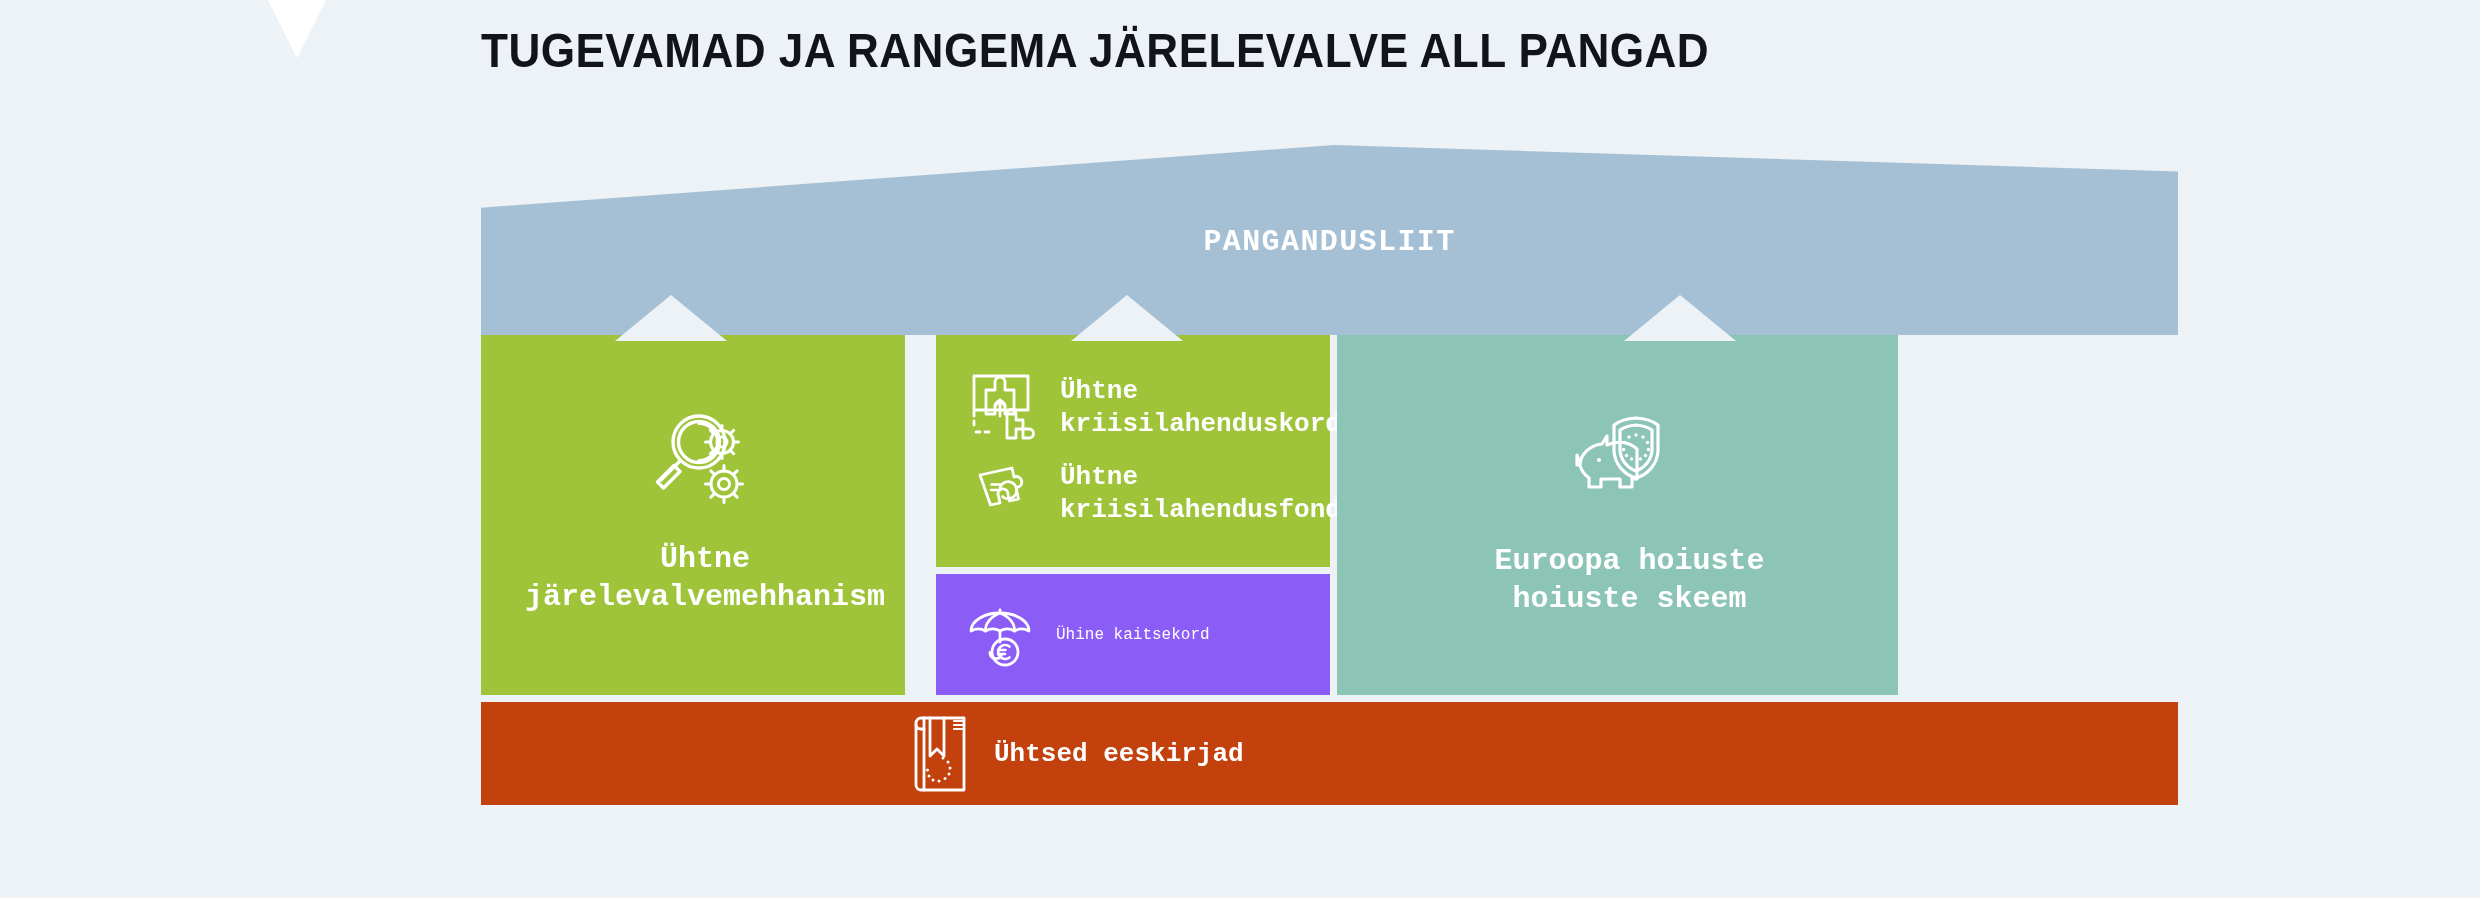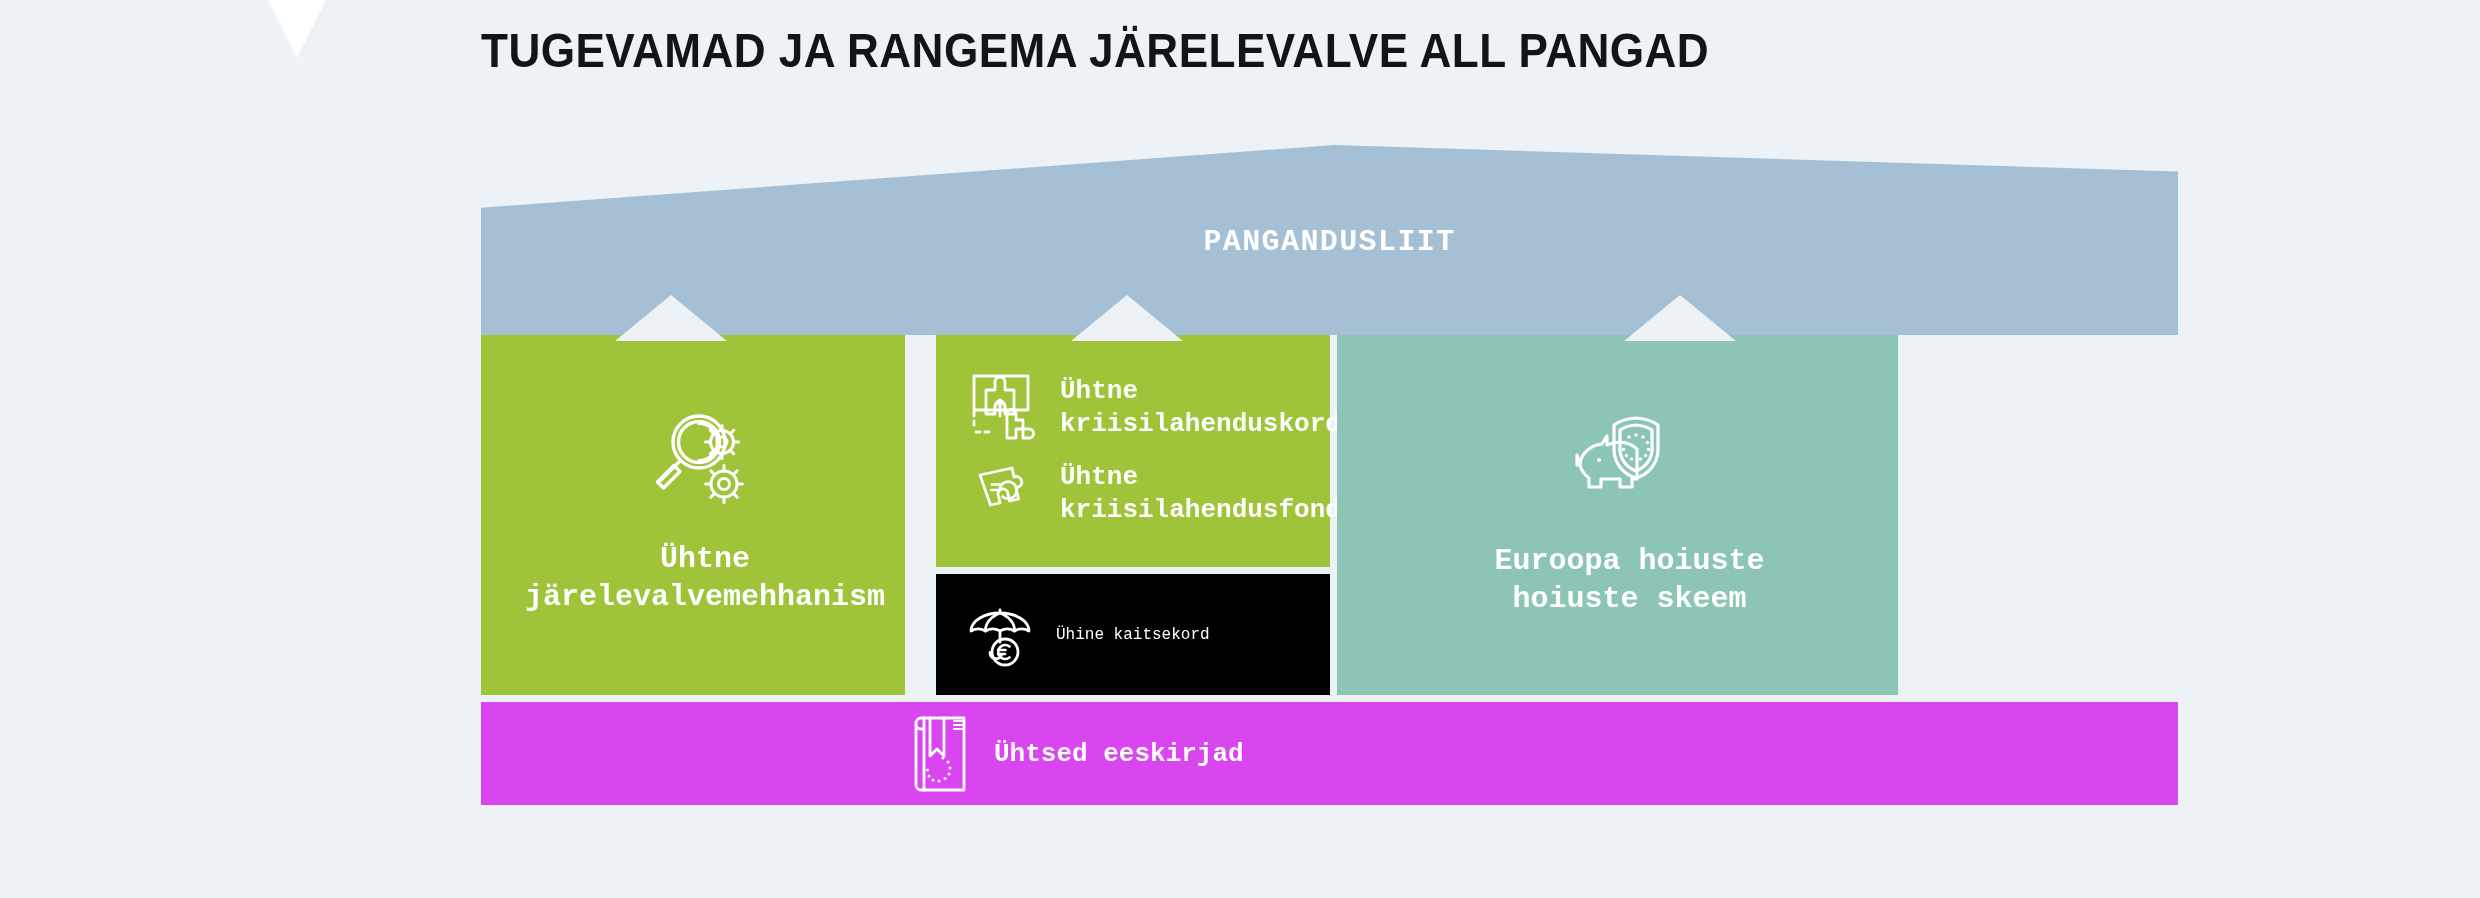--- a/index.html
+++ b/index.html
@@ -154,21 +154,21 @@
     background: #9fc43a;
     height: 232px;
     display: flex;
     flex-direction: column;
     justify-content: center;
     gap: 14px;
     padding: 0 18px 0 28px;
     box-sizing: border-box;
   }
   #backstop-teal {
-    background: #000000;
+    background: #8b5cf6;
     flex: 1;
     display: flex;
     align-items: center;
     gap: 20px;
     padding: 0 18px 0 28px;
     box-sizing: border-box;
   }
 
   .row-item {
     display: flex;
@@ -197,21 +197,21 @@
     margin-top: 26px;
   }
 
   
   #foundation {
     position: absolute;
     left: 0;
     top: 557px;
     width: 1697px;
     height: 103px;
-    background: #d946ef;
+    background: #c2410c;
     display: flex;
     align-items: center;
     gap: 20px;
     padding-left: 425px;
     box-sizing: border-box;
     color: #ffffff;
   }
   #foundation .row-label {
     font-size: 26px;
     font-weight: 700;

